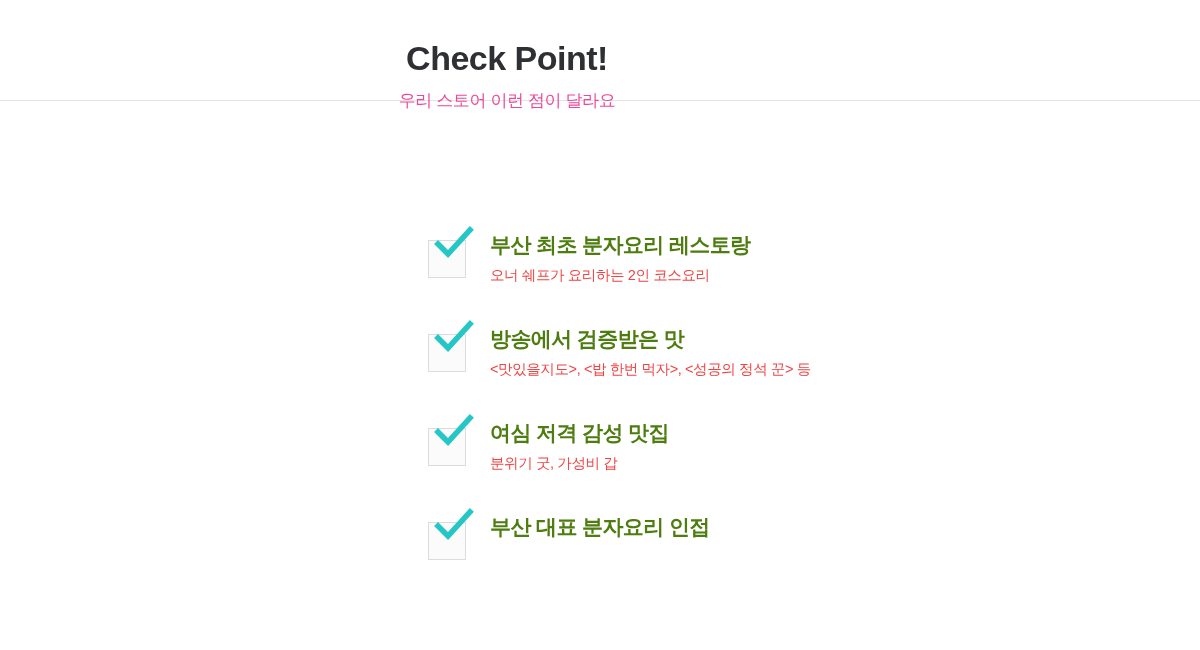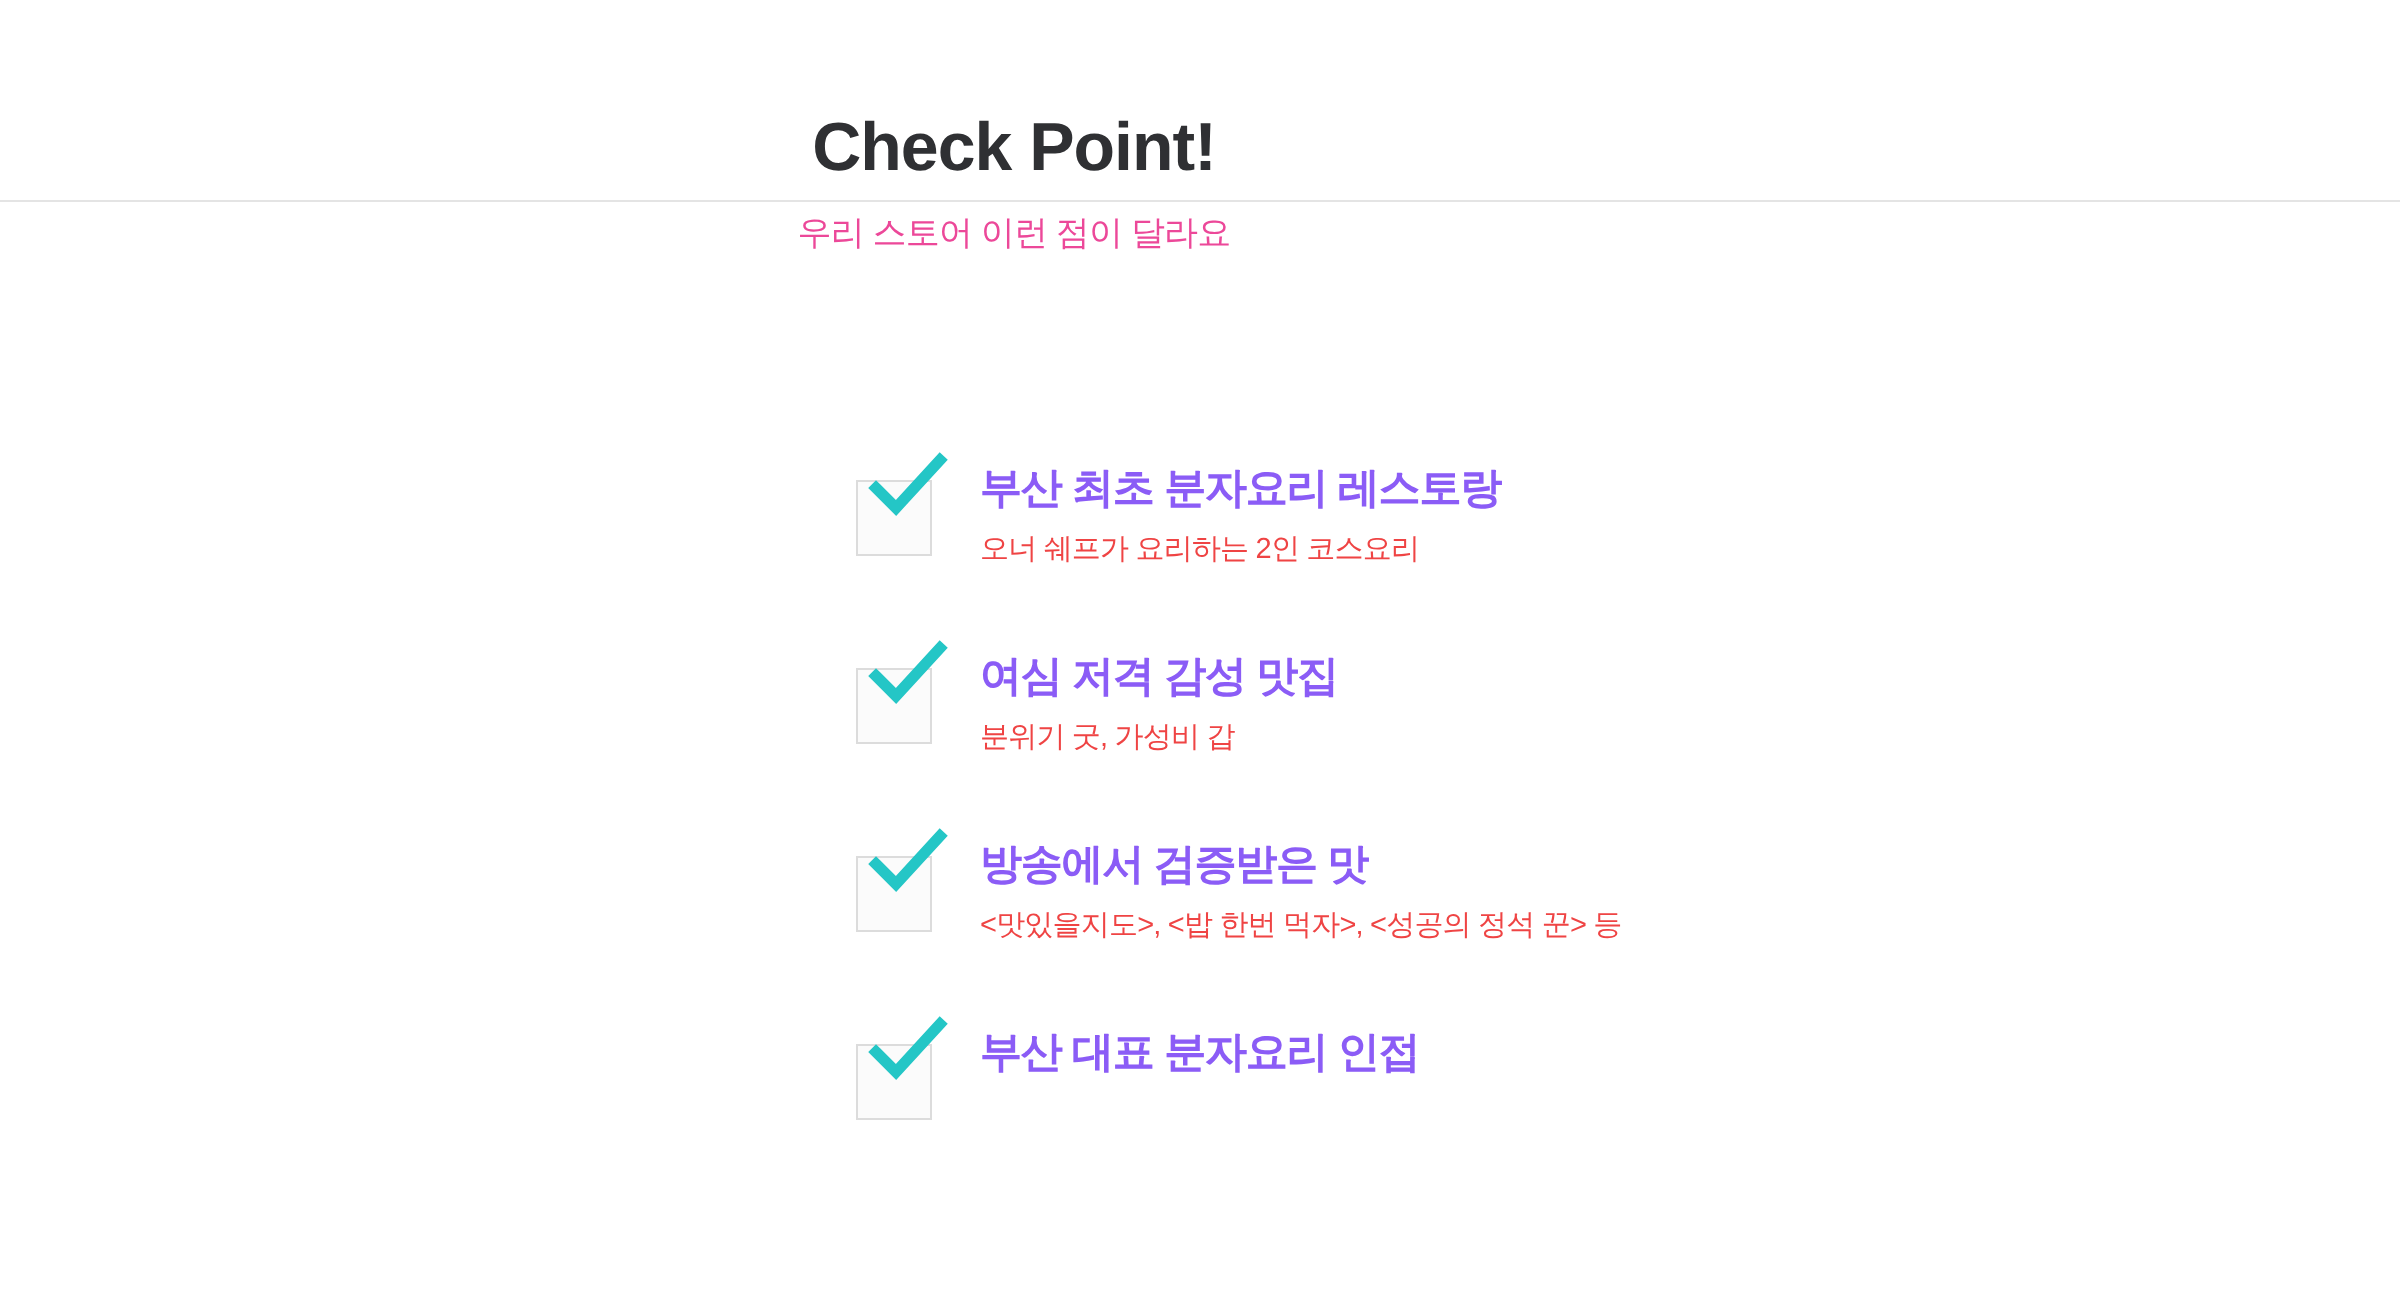--- a/index.html
+++ b/index.html
@@ -32,21 +32,21 @@
     position: absolute;
     top: 100px;
     left: 0;
     width: 1200px;
     height: 1px;
     background: #e4e4e4;
   }
 
   .title-block {
     position: absolute;
-    top: 52px;
+    top: 36px;
     left: 0;
     width: 1014px;
     text-align: center;
   }
 
   .title-inner {
     display: inline-block;
     background: #ffffff;
     padding: 0 28px;
   }
@@ -100,21 +100,21 @@
     left: 4px;
     top: 0px;
     width: 44px;
     height: 44px;
     pointer-events: none;
   }
 
   .item-title {
     font-size: 21px;
     font-weight: bold;
-    color: #8b5cf6;
+    color: #4d7c0f;
     letter-spacing: -0.6px;
     line-height: 30px;
     margin: 0;
     padding-top: 8px;
   }
 
   .item-desc {
     font-size: 14.5px;
     color: #ef4444;
     letter-spacing: -0.4px;
@@ -151,33 +151,33 @@
       <p class="item-desc">오너 쉐프가 요리하는 2인 코스요리</p>
     </div>
 
     <div class="check-item">
       <span class="check-box"></span>
       <span class="check-mark">
         <svg width="44" height="44" viewBox="0 0 44 44" aria-hidden="true">
           <path d="M6 22 L16 32 L38 8" fill="none" stroke="#24c6c6" stroke-width="5.5" stroke-linecap="square" stroke-linejoin="miter"></path>
         </svg>
       </span>
-      <p class="item-title">여심 저격 감성 맛집</p>
-      <p class="item-desc">분위기 굿, 가성비 갑</p>
+      <p class="item-title">방송에서 검증받은 맛</p>
+      <p class="item-desc">&lt;맛있을지도&gt;, &lt;밥 한번 먹자&gt;, &lt;성공의 정석 꾼&gt; 등</p>
     </div>
 
     <div class="check-item">
       <span class="check-box"></span>
       <span class="check-mark">
         <svg width="44" height="44" viewBox="0 0 44 44" aria-hidden="true">
           <path d="M6 22 L16 32 L38 8" fill="none" stroke="#24c6c6" stroke-width="5.5" stroke-linecap="square" stroke-linejoin="miter"></path>
         </svg>
       </span>
-      <p class="item-title">방송에서 검증받은 맛</p>
-      <p class="item-desc">&lt;맛있을지도&gt;, &lt;밥 한번 먹자&gt;, &lt;성공의 정석 꾼&gt; 등</p>
+      <p class="item-title">여심 저격 감성 맛집</p>
+      <p class="item-desc">분위기 굿, 가성비 갑</p>
     </div>
 
     <div class="check-item">
       <span class="check-box"></span>
       <span class="check-mark">
         <svg width="44" height="44" viewBox="0 0 44 44" aria-hidden="true">
           <path d="M6 22 L16 32 L38 8" fill="none" stroke="#24c6c6" stroke-width="5.5" stroke-linecap="square" stroke-linejoin="miter"></path>
         </svg>
       </span>
       <p class="item-title">부산 대표 분자요리 인접</p>

